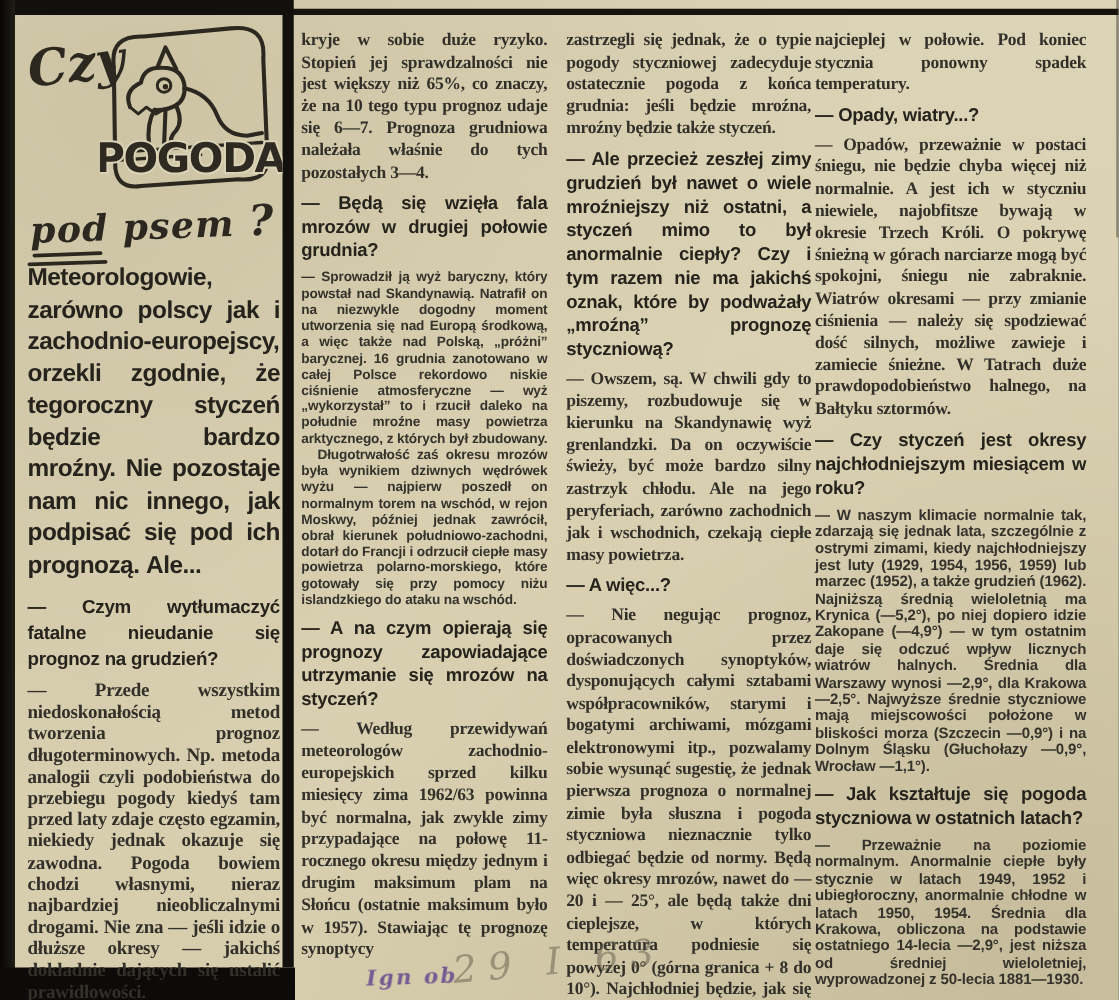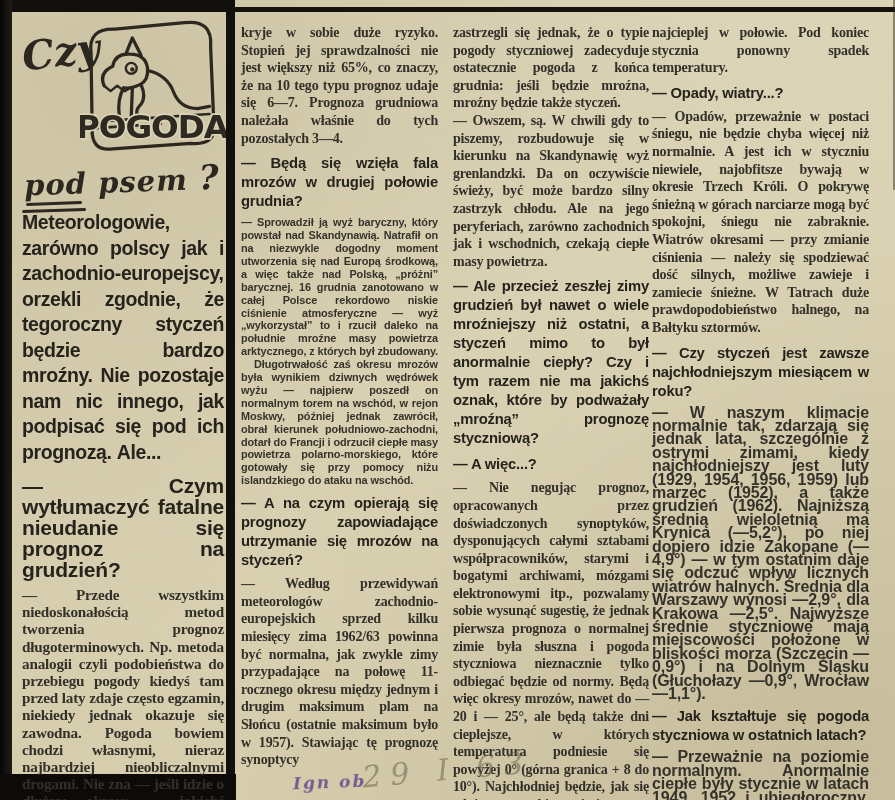--- a/index.html
+++ b/index.html
@@ -24,29 +24,29 @@
   .col3{left:453px;width:196px;}
   .col4{left:652px;width:217px;}
 
   .blk{margin:0;text-align:justify;}
   .p,.a{font:600 14px/17.6px "Liberation Serif","DejaVu Serif",serif;
         letter-spacing:-0.2px;color:#33302a;}
   .q{font:700 14.8px/19px "Liberation Sans","DejaVu Sans",sans-serif;
      margin:7px 0 5px;color:#26231d;letter-spacing:-0.2px;}
   .small{font:700 10.9px/12.9px "Liberation Sans","DejaVu Sans",sans-serif;
      letter-spacing:-0.1px;color:#35322b;}
-  .col4 .small{font-size:16px;line-height:13.4px;}
+  .col4 .small{font-size:12px;line-height:13.4px;}
   .indent{text-indent:13px;}
   .byline{font:700 15px/20px "Liberation Sans","DejaVu Sans",sans-serif;
      text-align:right;letter-spacing:1.5px;margin-top:24px;color:#23201a;}
 
   
   .lead{font:700 19.5px/25.5px "Liberation Sans","DejaVu Sans",sans-serif;
      text-align:justify;letter-spacing:-0.4px;word-spacing:1px;color:#26231d;margin:6px 0 0;}
-  .col1 .q{font-size:21px;line-height:21px;margin:10px 0 6px;}
+  .col1 .q{font-size:15px;line-height:21px;margin:10px 0 6px;}
   .col1 .a{font-size:15.2px;line-height:17.2px;}
 
   
   .logo{position:relative;width:202px;height:192px;}
   .logo-czy{position:absolute;left:0;top:16px;font:italic 700 40px "DejaVu Serif",serif;
      transform:rotate(-7deg);color:#2c2820;}
   .logo-box{position:absolute;left:58px;top:2px;text-decoration:underline;}
   .logo-sub{position:absolute;left:2px;top:148px;width:200px;
      font:italic 700 29px "DejaVu Serif",serif;color:#2c2820;letter-spacing:1px;
      transform:rotate(-2deg);}
@@ -113,30 +113,30 @@
   <div class="col col2">
       <p class="blk p">kryje w sobie duże ryzyko. Stopień jej sprawdzalności nie jest większy niż 65%, co znaczy, że na 10 tego typu prognoz udaje się 6—7. Prognoza grudniowa należała właśnie do tych pozostałych 3—4.</p>
       <p class="blk q">— Będą się wzięła fala mrozów w drugiej połowie grudnia?</p>
       <p class="blk small">— Sprowadził ją wyż baryczny, który powstał nad Skandynawią. Natrafił on na niezwykle dogodny moment utworzenia się nad Europą środkową, a więc także nad Polską, „próżni” barycznej. 16 grudnia zanotowano w całej Polsce rekordowo niskie ciśnienie atmosferyczne — wyż „wykorzystał” to i rzucił daleko na południe mroźne masy powietrza arktycznego, z których był zbudowany.</p>
       <p class="blk small indent">Długotrwałość zaś okresu mrozów była wynikiem dziwnych wędrówek wyżu — najpierw poszedł on normalnym torem na wschód, w rejon Moskwy, później jednak zawrócił, obrał kierunek południowo-zachodni, dotarł do Francji i odrzucił ciepłe masy powietrza polarno-morskiego, które gotowały się przy pomocy niżu islandzkiego do ataku na wschód.</p>
       <p class="blk q">— A na czym opierają się prognozy zapowiadające utrzymanie się mrozów na styczeń?</p>
       <p class="blk a">— Według przewidywań meteorologów zachodnio-europejskich sprzed kilku miesięcy zima 1962/63 powinna być normalna, jak zwykle zimy przypadające na połowę 11-rocznego okresu między jednym i drugim maksimum plam na Słońcu (ostatnie maksimum było w 1957). Stawiając tę prognozę synoptycy</p>
     </div>
   <div class="col col3">
       <p class="blk p">zastrzegli się jednak, że o typie pogody styczniowej zadecyduje ostatecznie pogoda z końca grudnia: jeśli będzie mroźna, mroźny będzie także styczeń.</p>
+      <p class="blk q">— Ale przecież zeszłej zimy grudzień był nawet o wiele mroźniejszy niż ostatni, a styczeń mimo to był anormalnie ciepły? Czy i tym razem nie ma jakichś oznak, które by podważały „mroźną” prognozę styczniową?</p>
       <p class="blk a">— Owszem, są. W chwili gdy to piszemy, rozbudowuje się w kierunku na Skandynawię wyż grenlandzki. Da on oczywiście świeży, być może bardzo silny zastrzyk chłodu. Ale na jego peryferiach, zarówno zachodnich jak i wschodnich, czekają ciepłe masy powietrza.</p>
-      <p class="blk q">— Ale przecież zeszłej zimy grudzień był nawet o wiele mroźniejszy niż ostatni, a styczeń mimo to był anormalnie ciepły? Czy i tym razem nie ma jakichś oznak, które by podważały „mroźną” prognozę styczniową?</p>
       <p class="blk q">— A więc...?</p>
       <p class="blk a">— Nie negując prognoz, opracowanych przez doświadczonych synoptyków, dysponujących całymi sztabami współpracowników, starymi i bogatymi archiwami, mózgami elektronowymi itp., pozwalamy sobie wysunąć sugestię, że jednak pierwsza prognoza o normalnej zimie była słuszna i pogoda styczniowa nieznacznie tylko odbiegać będzie od normy. Będą więc okresy mrozów, nawet do — 20 i — 25°, ale będą także dni cieplejsze, w których temperatura podniesie się powyżej 0° (górna granica + 8 do 10°). Najchłodniej będzie, jak się zdaje, z początkiem miesiąca,</p>
     </div>
   <div class="col col4">
       <p class="blk p">najcieplej w połowie. Pod koniec stycznia ponowny spadek temperatury.</p>
       <p class="blk q">— Opady, wiatry...?</p>
       <p class="blk a">— Opadów, przeważnie w postaci śniegu, nie będzie chyba więcej niż normalnie. A jest ich w styczniu niewiele, najobfitsze bywają w okresie Trzech Króli. O pokrywę śnieżną w górach narciarze mogą być spokojni, śniegu nie zabraknie. Wiatrów okresami — przy zmianie ciśnienia — należy się spodziewać dość silnych, możliwe zawieje i zamiecie śnieżne. W Tatrach duże prawdopodobieństwo halnego, na Bałtyku sztormów.</p>
-      <p class="blk q">— Czy styczeń jest zawsze najchłodniejszym miesiącem w roku?</p>
+      <p class="blk q">— Czy styczeń jest okresy najchłodniejszym miesiącem w roku?</p>
       <p class="blk small">— W naszym klimacie normalnie tak, zdarzają się jednak lata, szczególnie z ostrymi zimami, kiedy najchłodniejszy jest luty (1929, 1954, 1956, 1959) lub marzec (1952), a także grudzień (1962). Najniższą średnią wieloletnią ma Krynica (—5,2°), po niej dopiero idzie Zakopane (—4,9°) — w tym ostatnim daje się odczuć wpływ licznych wiatrów halnych. Średnia dla Warszawy wynosi —2,9°, dla Krakowa —2,5°. Najwyższe średnie styczniowe mają miejscowości położone w bliskości morza (Szczecin —0,9°) i na Dolnym Śląsku (Głuchołazy —0,9°, Wrocław —1,1°).</p>
       <p class="blk q">— Jak kształtuje się pogoda styczniowa w ostatnich latach?</p>
       <p class="blk small">— Przeważnie na poziomie normalnym. Anormalnie ciepłe były stycznie w latach 1949, 1952 i ubiegłoroczny, anormalnie chłodne w latach 1950, 1954. Średnia dla Krakowa, obliczona na podstawie ostatniego 14-lecia —2,9°, jest niższa od średniej wieloletniej, wyprowadzonej z 50-lecia 1881—1930.</p>
       <p class="blk byline">ZYGMUNT PROROK</p>
     </div>
 
   <div class="stamp">Ign ob</div>
   <div class="pencil">29 I 63</div>
 
 </div>

